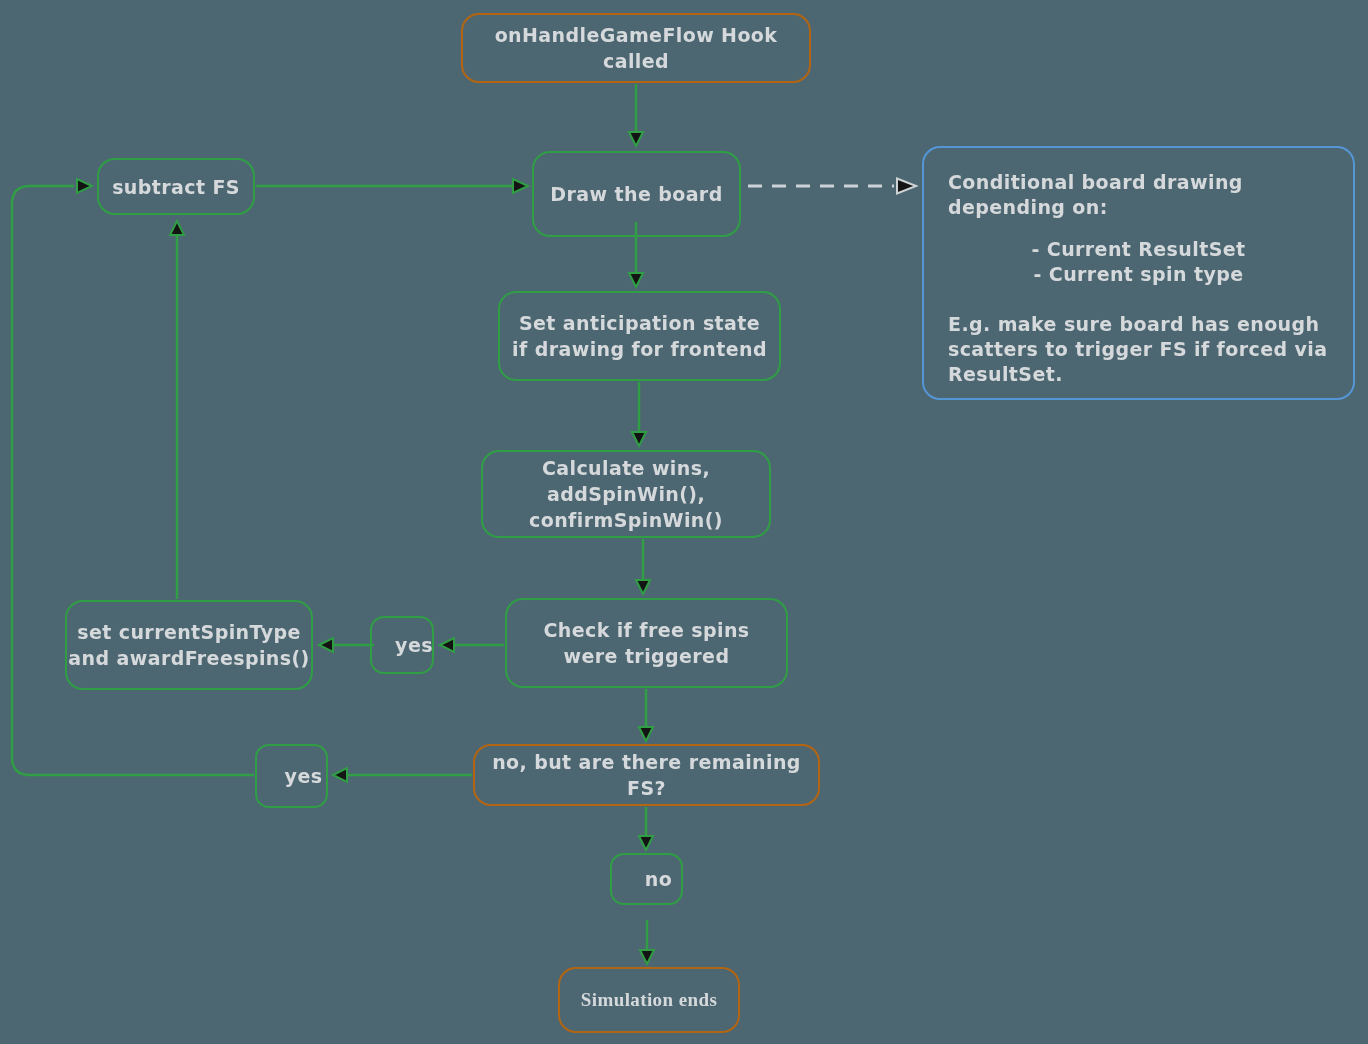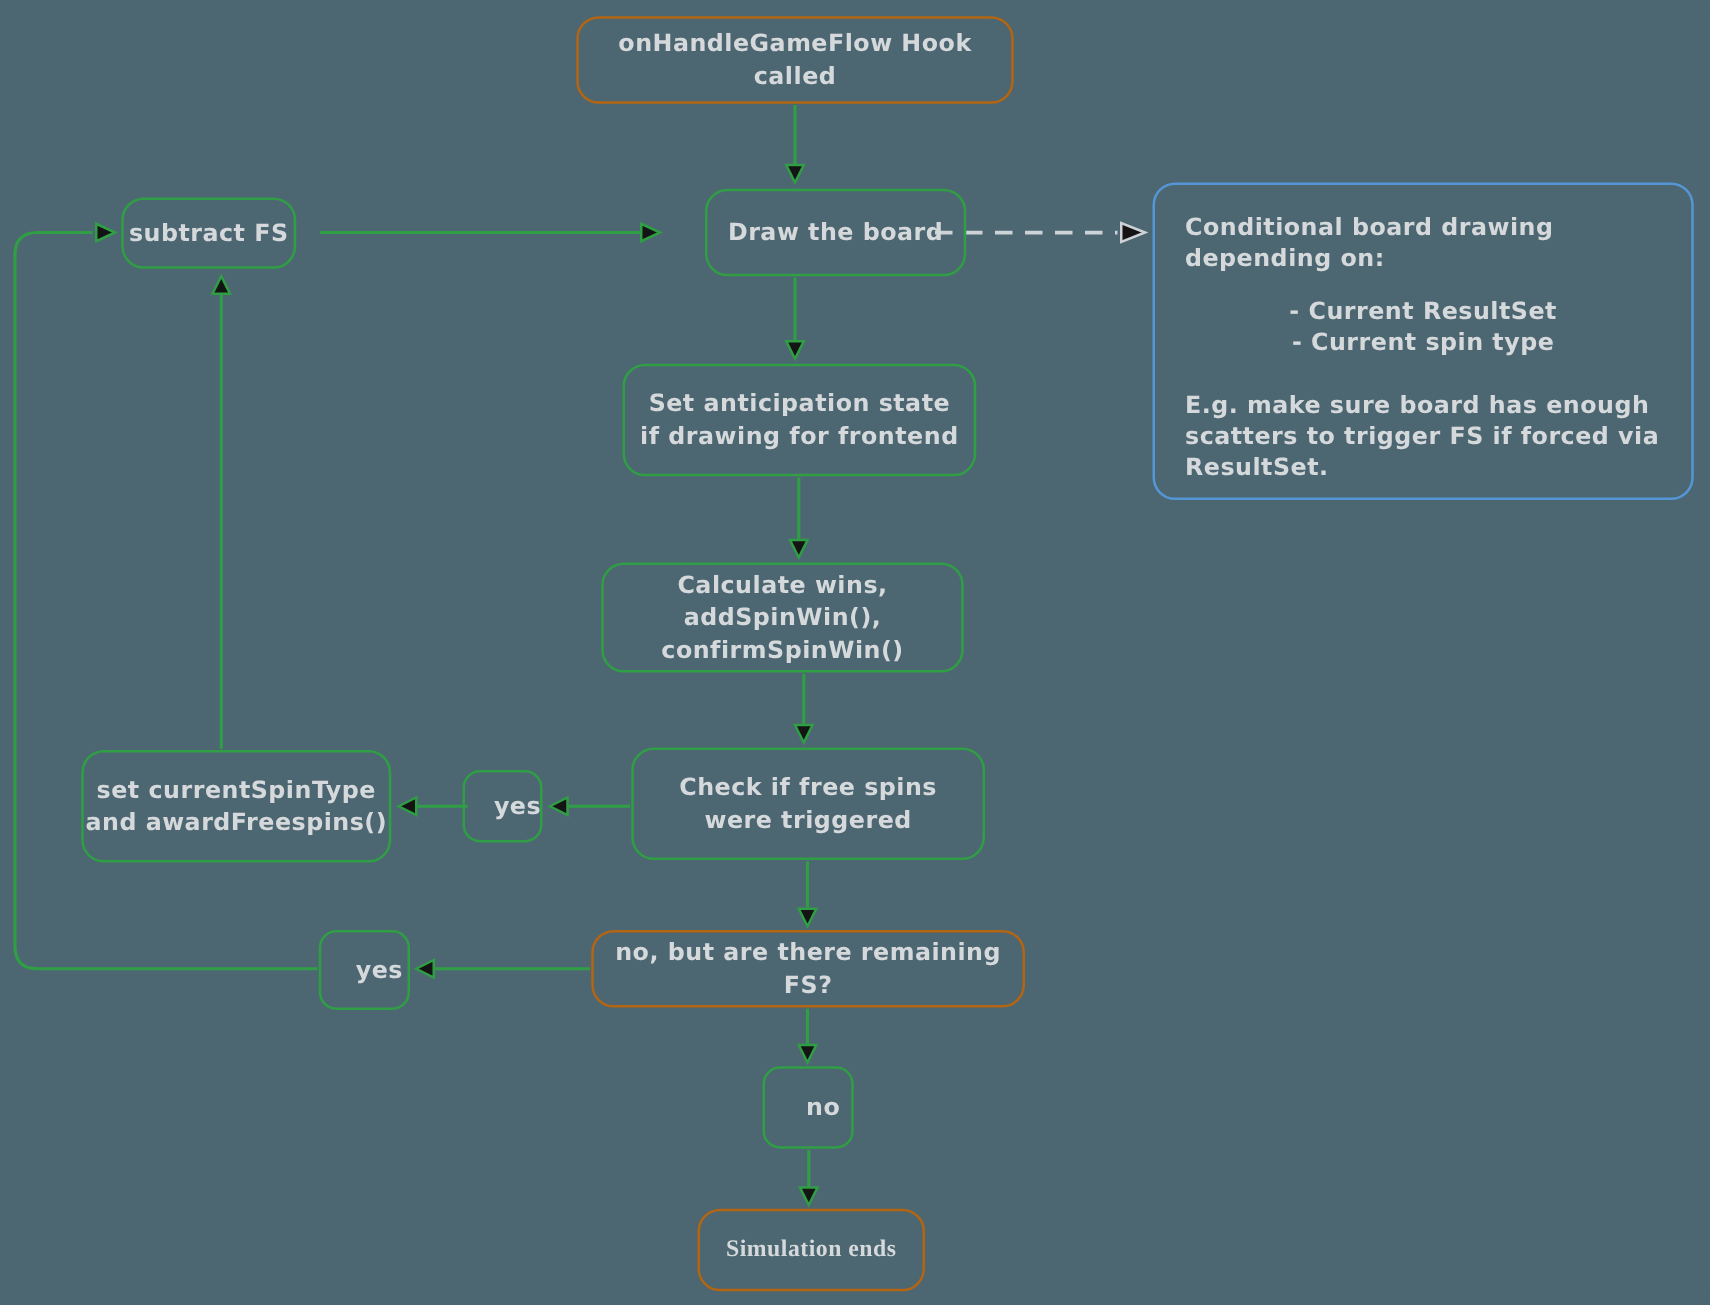--- a/index.html
+++ b/index.html
@@ -108,34 +108,34 @@
     <g>
       <path d="M647,920 L647,949" stroke="#2f9e44" stroke-width="2.5" fill="none"></path>
       <polygon points="647,964 640,950 654,950" fill="#141414" stroke="#2f9e44" stroke-width="2"></polygon>
     </g>
   </svg>
 
   <div class="node orange" style="left:461px;top:13px;width:350px;height:70px;">
     <span>onHandleGameFlow Hook called</span>
   </div>
 
-  <div class="node green" style="left:564px;top:151px;width:209px;height:70px;">
+  <div class="node green" style="left:532px;top:151px;width:209px;height:86px;">
     <span>Draw the board</span>
   </div>
 
   <div class="node blue note" style="left:922px;top:146px;width:433px;height:254px;">
     <div class="note-line">Conditional board drawing depending on:</div>
     <div class="note-line"></div>
     <div class="note-line">- Current ResultSet</div>
     <div class="note-line">- Current spin type</div>
     <div class="note-line"></div>
     <div class="note-line">E.g. make sure board has enough scatters to trigger FS if forced via ResultSet.</div>
   </div>
 
-  <div class="node green" style="left:97px;top:158px;width:140px;height:57px;">
+  <div class="node green" style="left:97px;top:158px;width:158px;height:57px;">
     <span>subtract FS</span>
   </div>
 
   <div class="node green" style="left:498px;top:291px;width:283px;height:90px;">
     <span>Set anticipation state</span>
     <span>if drawing for frontend</span>
   </div>
 
   <div class="node green" style="left:481px;top:450px;width:290px;height:88px;">
     <span>Calculate wins,</span>
@@ -157,21 +157,21 @@
   </div>
 
   <div class="node orange" style="left:473px;top:744px;width:347px;height:62px;">
     <span>no, but are there remaining FS?</span>
   </div>
 
   <div class="node green small" style="left:255px;top:744px;width:73px;height:64px;">
     <span>yes</span>
   </div>
 
-  <div class="node green small" style="left:610px;top:853px;width:73px;height:66px;">
+  <div class="node green small" style="left:610px;top:853px;width:73px;height:52px;">
     <span>no</span>
   </div>
 
   <div class="node orange" style="left:558px;top:967px;width:182px;height:66px;font-family:Liberation Serif, serif;">
     <span>Simulation ends</span>
   </div>
 
 </div>
 
 </body></html>

